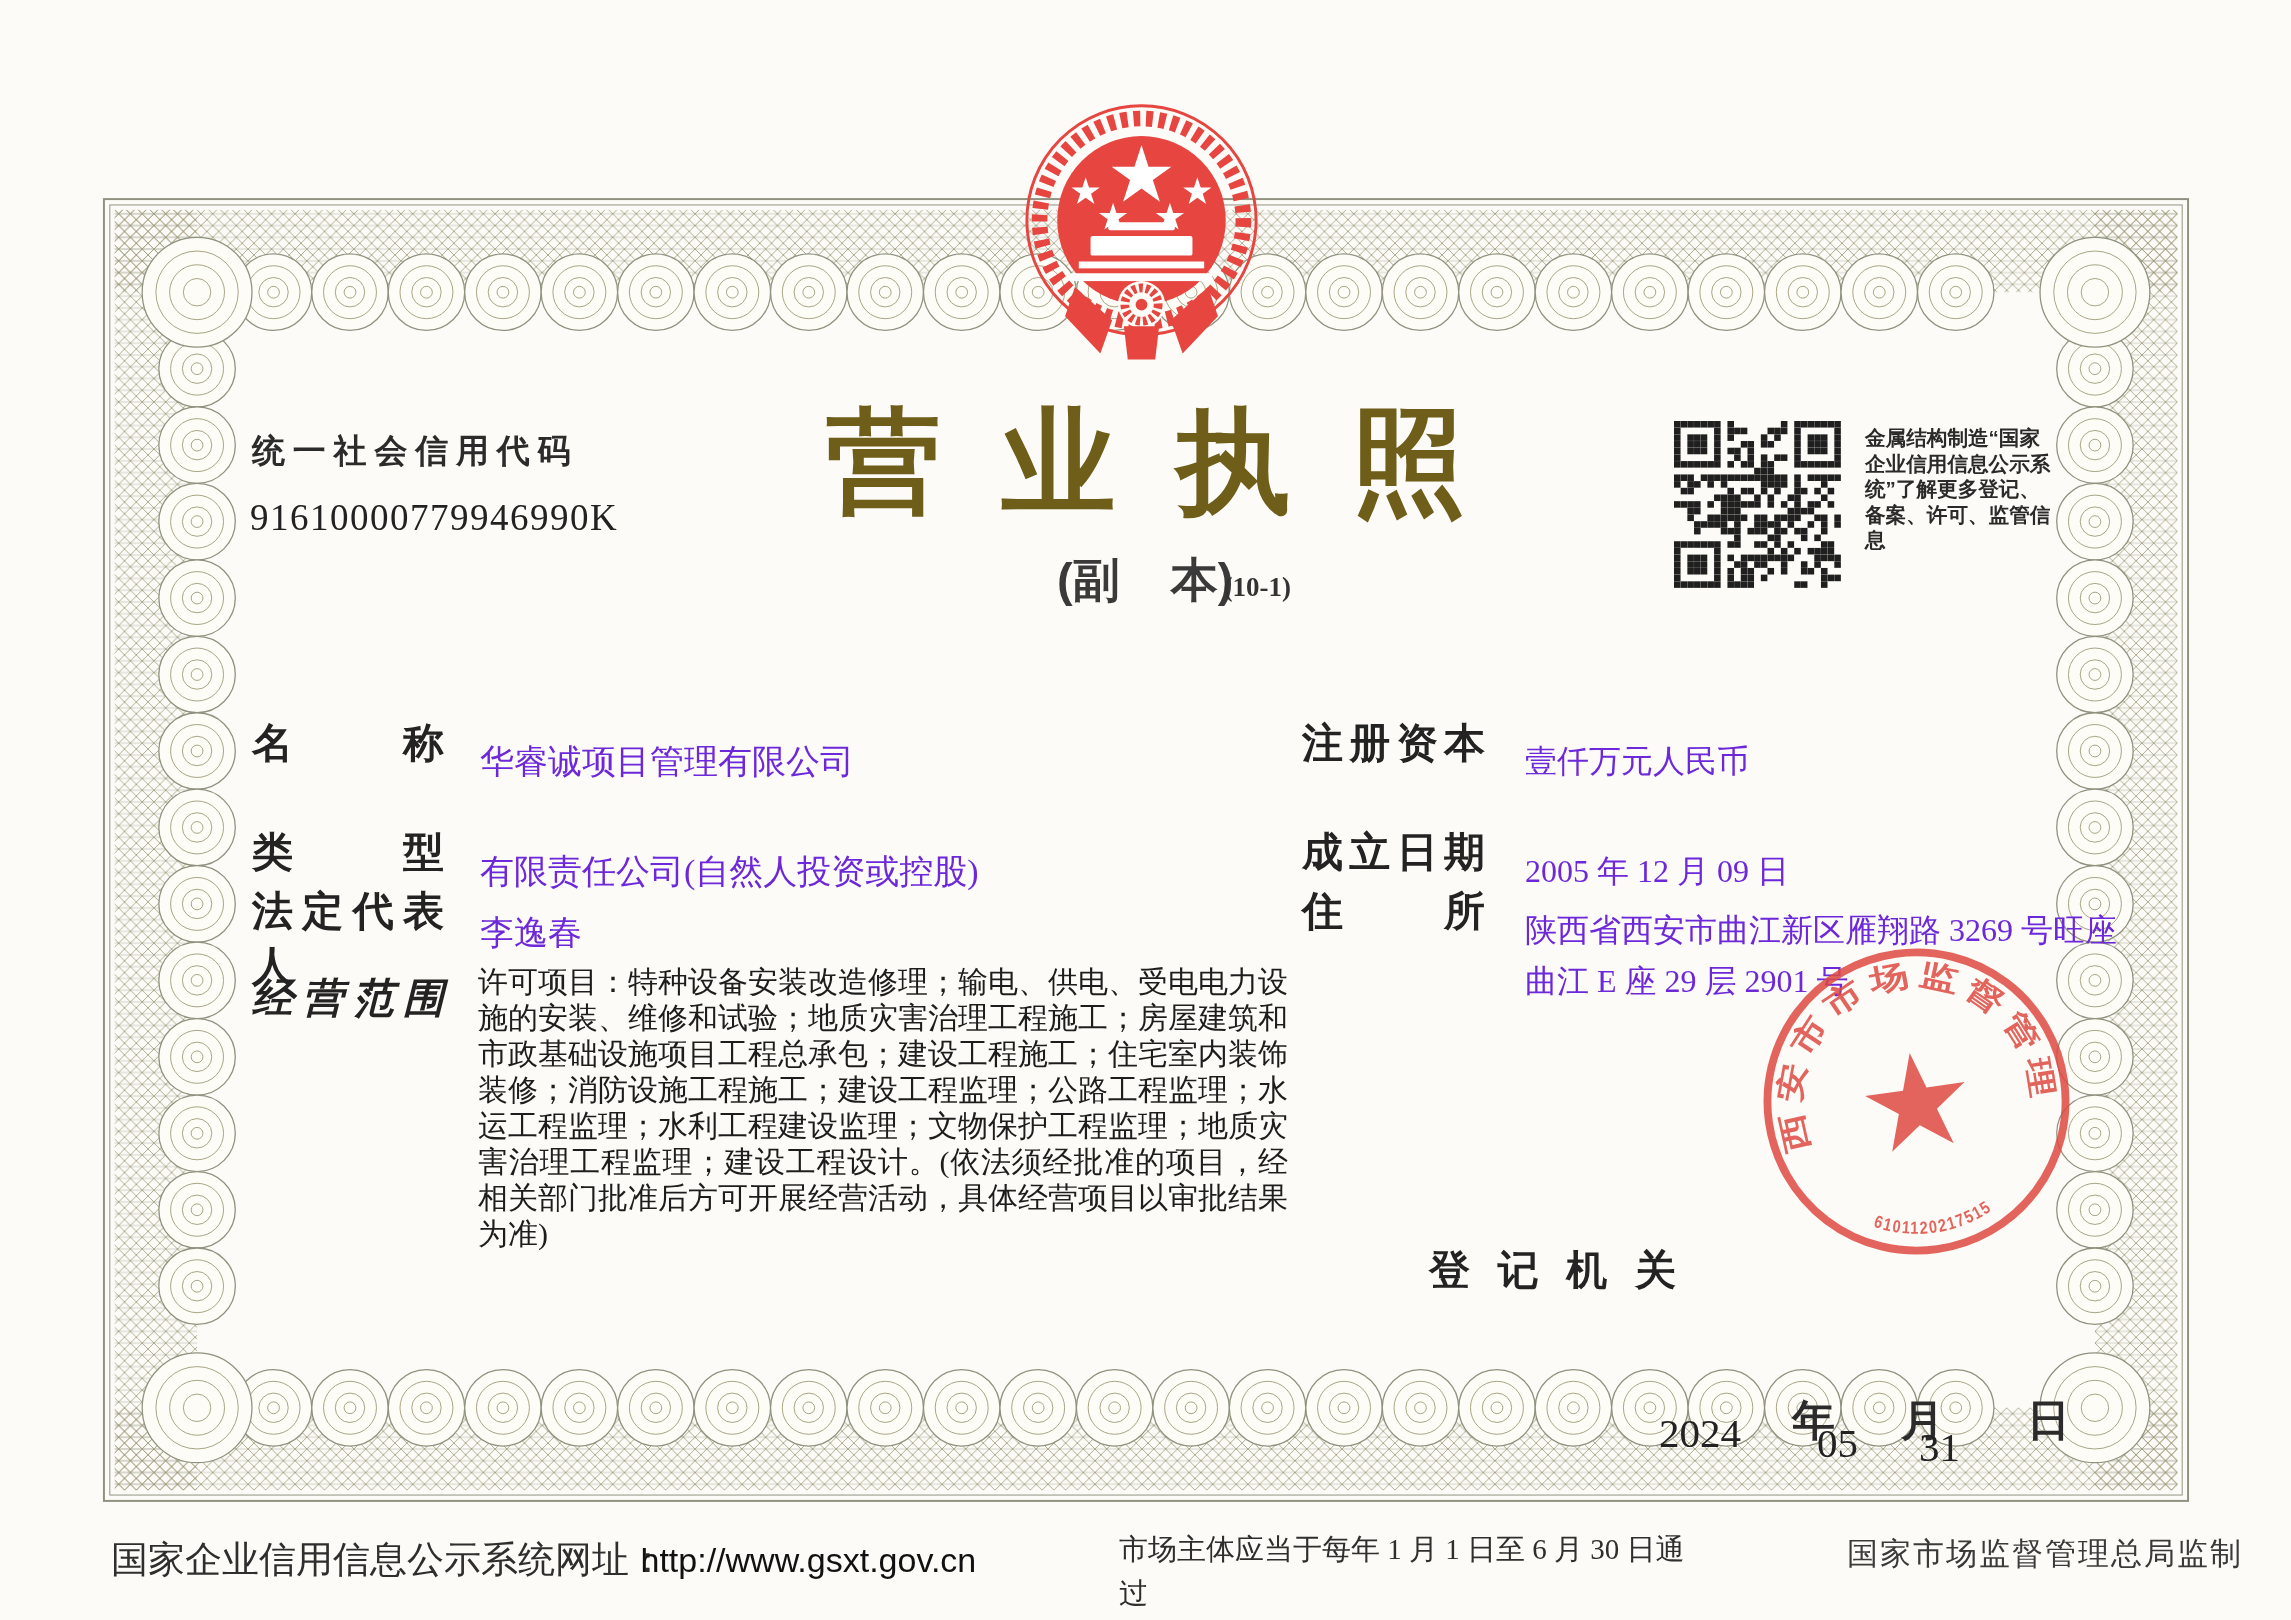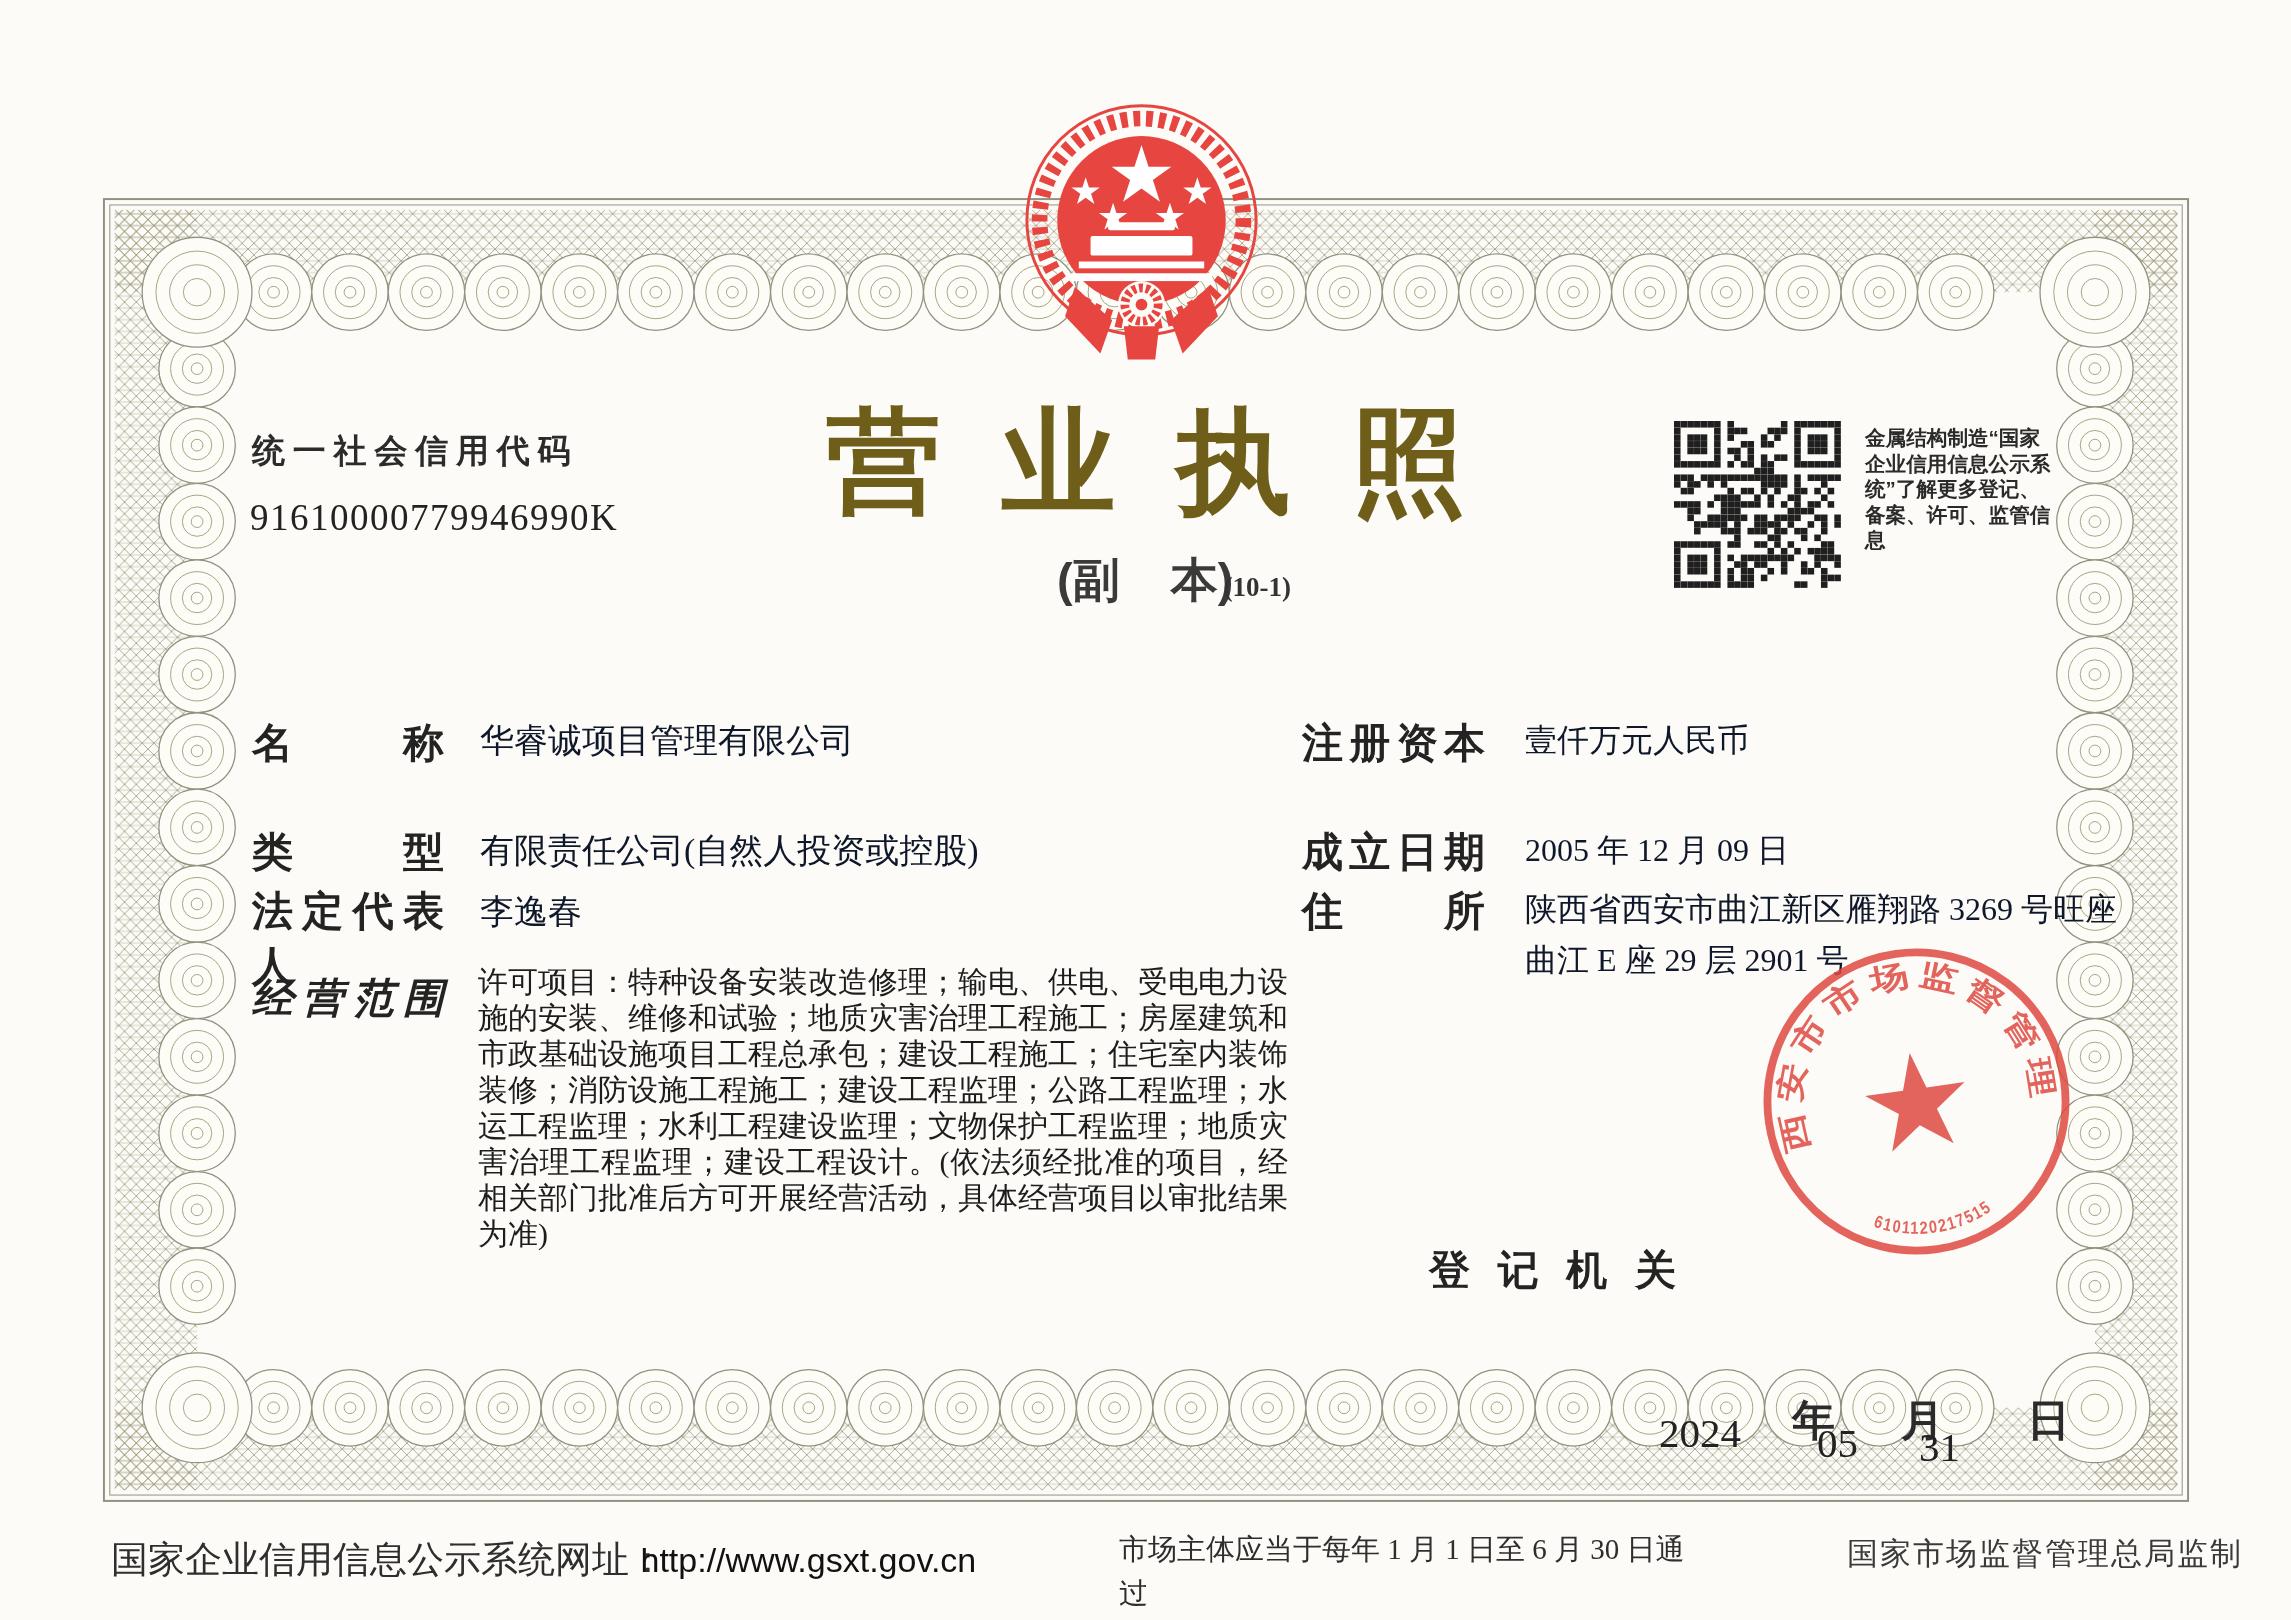--- a/index.html
+++ b/index.html
@@ -21,21 +21,21 @@
   #credit-code{left:250px;top:496px;font-size:37px;letter-spacing:1.5px;color:#222;}
   #license-title{left:0;right:0;top:394px;text-align:center;font-size:114px;font-weight:bold;
     letter-spacing:61px;padding-left:61px;color:#6e5e1a;line-height:1.2;}
   #license-subtitle{left:1057px;top:549px;font-size:47px;font-weight:bold;color:#3a3a3a;white-space:nowrap;}
   #license-subtitle .gap{display:inline-block;width:51px;}
   #copy-number{font-size:27px;font-weight:bold;margin-left:-9.8px;color:#333;}
   #qr{left:1674px;top:421px;}
   #qr-caption{left:1865px;top:425px;width:192px;font-size:20.6px;line-height:25.5px;font-weight:bold;color:#2a2a2a;}
   .flabel-l{left:252px;width:192px;font-size:41px;}
   .flabel-r{left:1302px;width:183px;font-size:41px;}
-  .fval{color:#0f172a;}
+  .fval{color:#6d28d9;margin-top:21px;}
   .fval-l{left:480px;font-size:34px;}
   .fval-r{left:1525px;font-size:32px;}
   #scope-text{left:478px;top:964px;width:810px;font-size:30px;line-height:36px;
     text-align:justify;color:#1d1d1d;}
   #scope-text p{margin:0;}
   #reg-authority{left:1429px;top:1243px;width:247px;font-size:41px;}
   #stamp{left:1740px;top:925px;opacity:.85;}
   .date-unit{font-weight:bold;font-size:43px;color:#2b2b2b;}
   .date-num{font-size:41px;color:#222;}
   #footer-left{left:111px;top:1535px;white-space:nowrap;}

